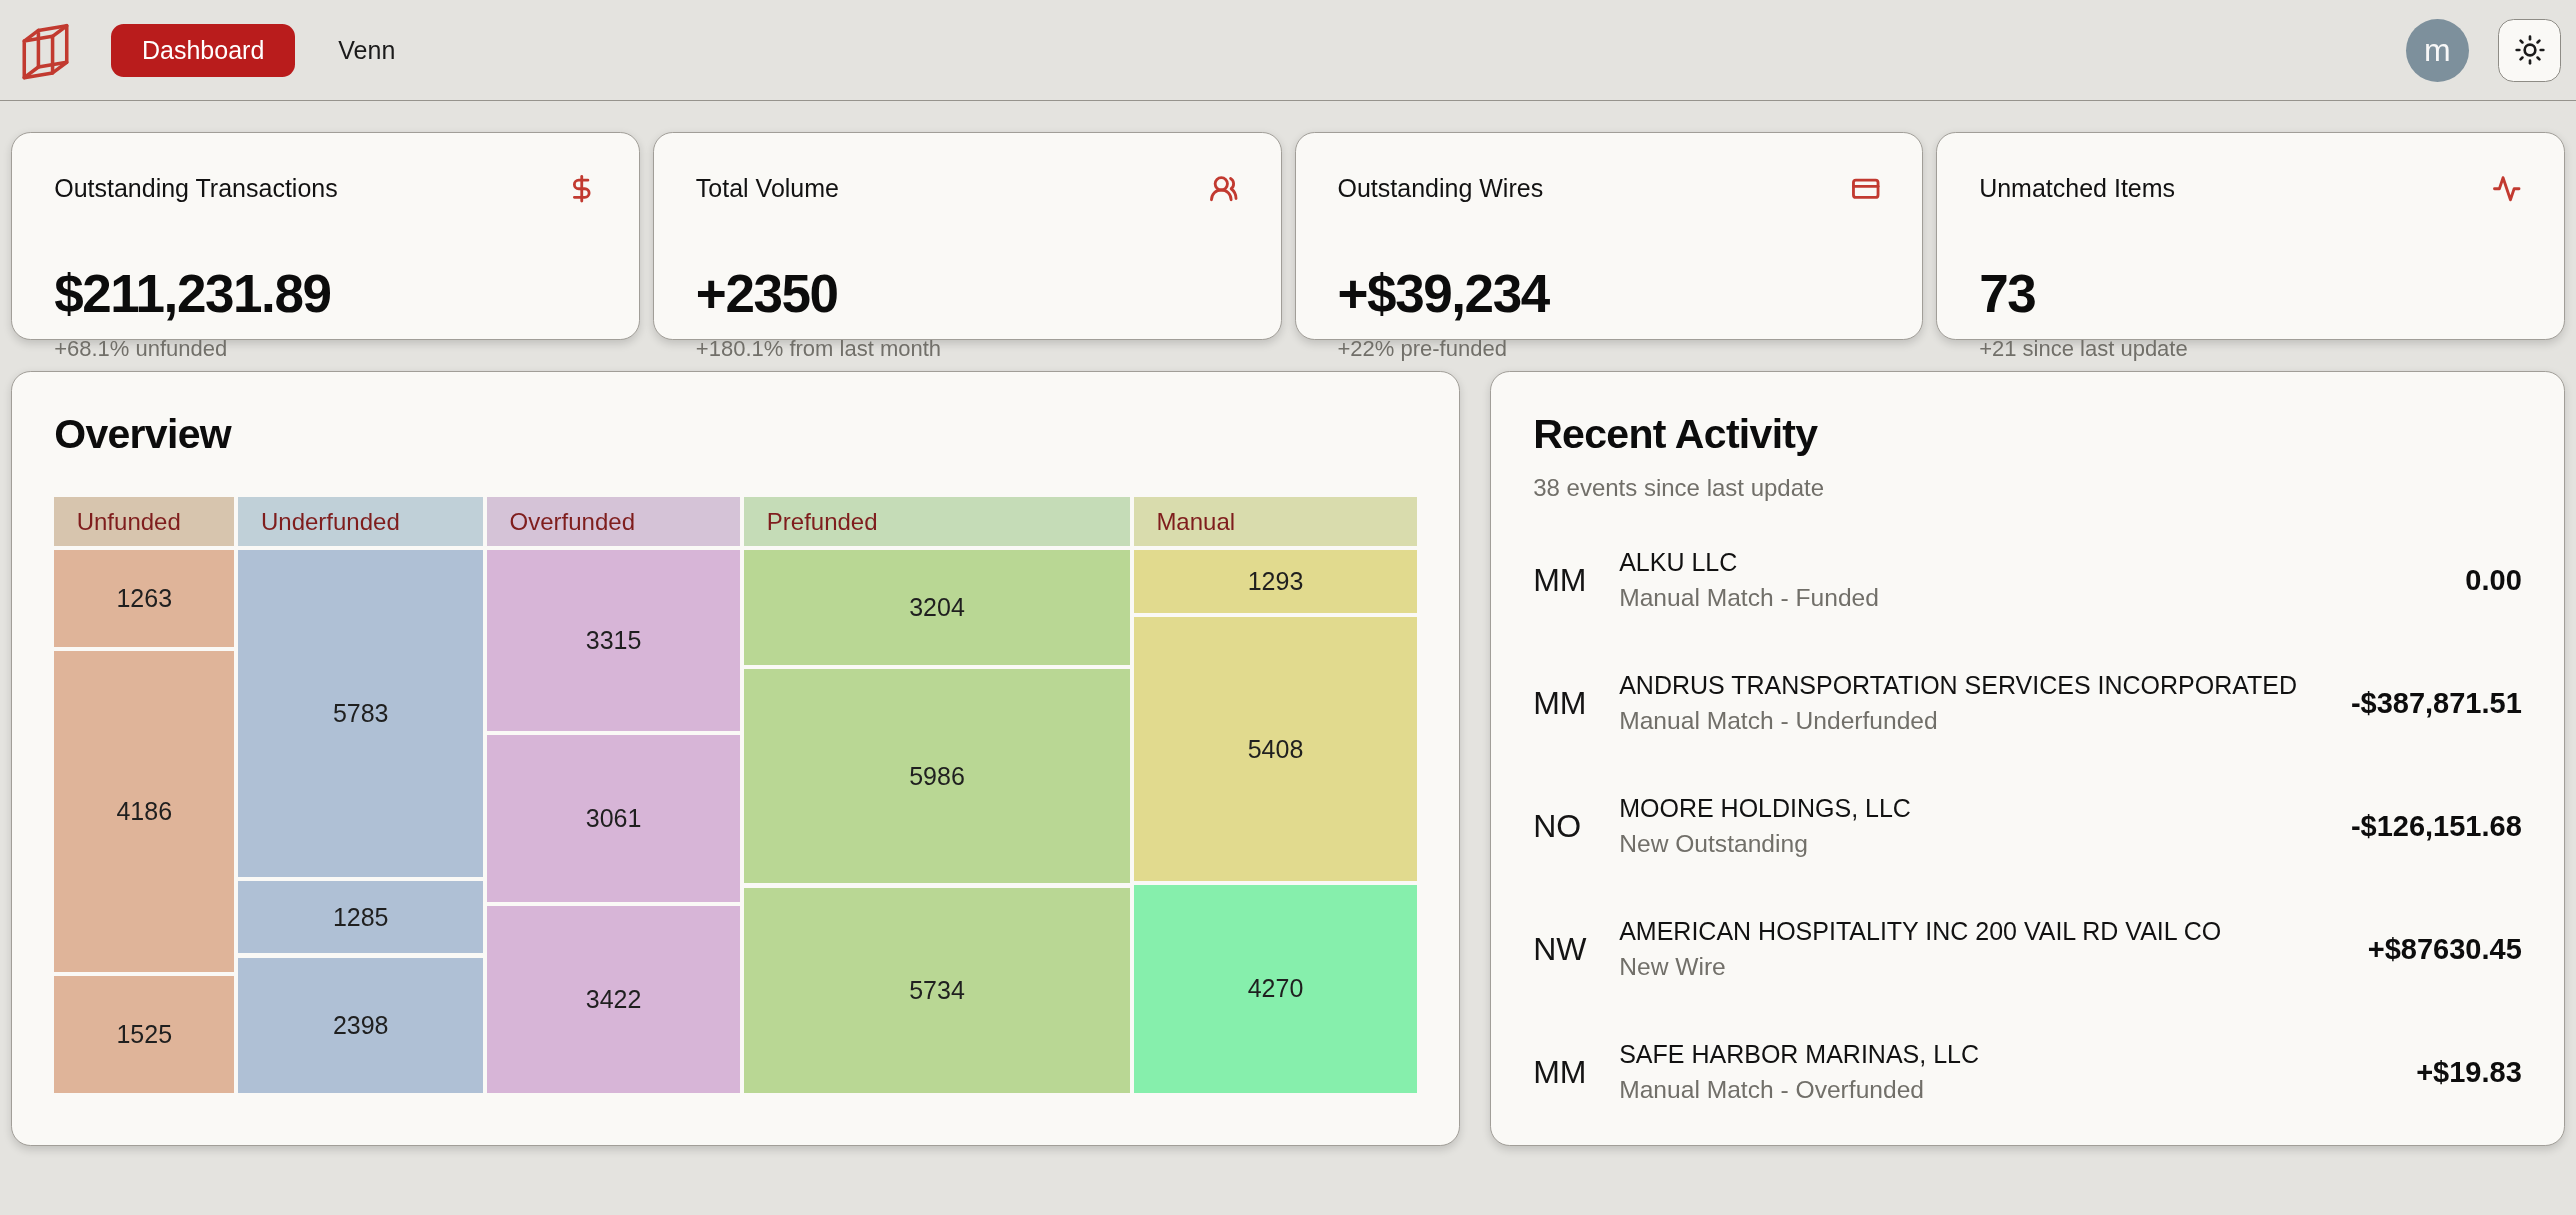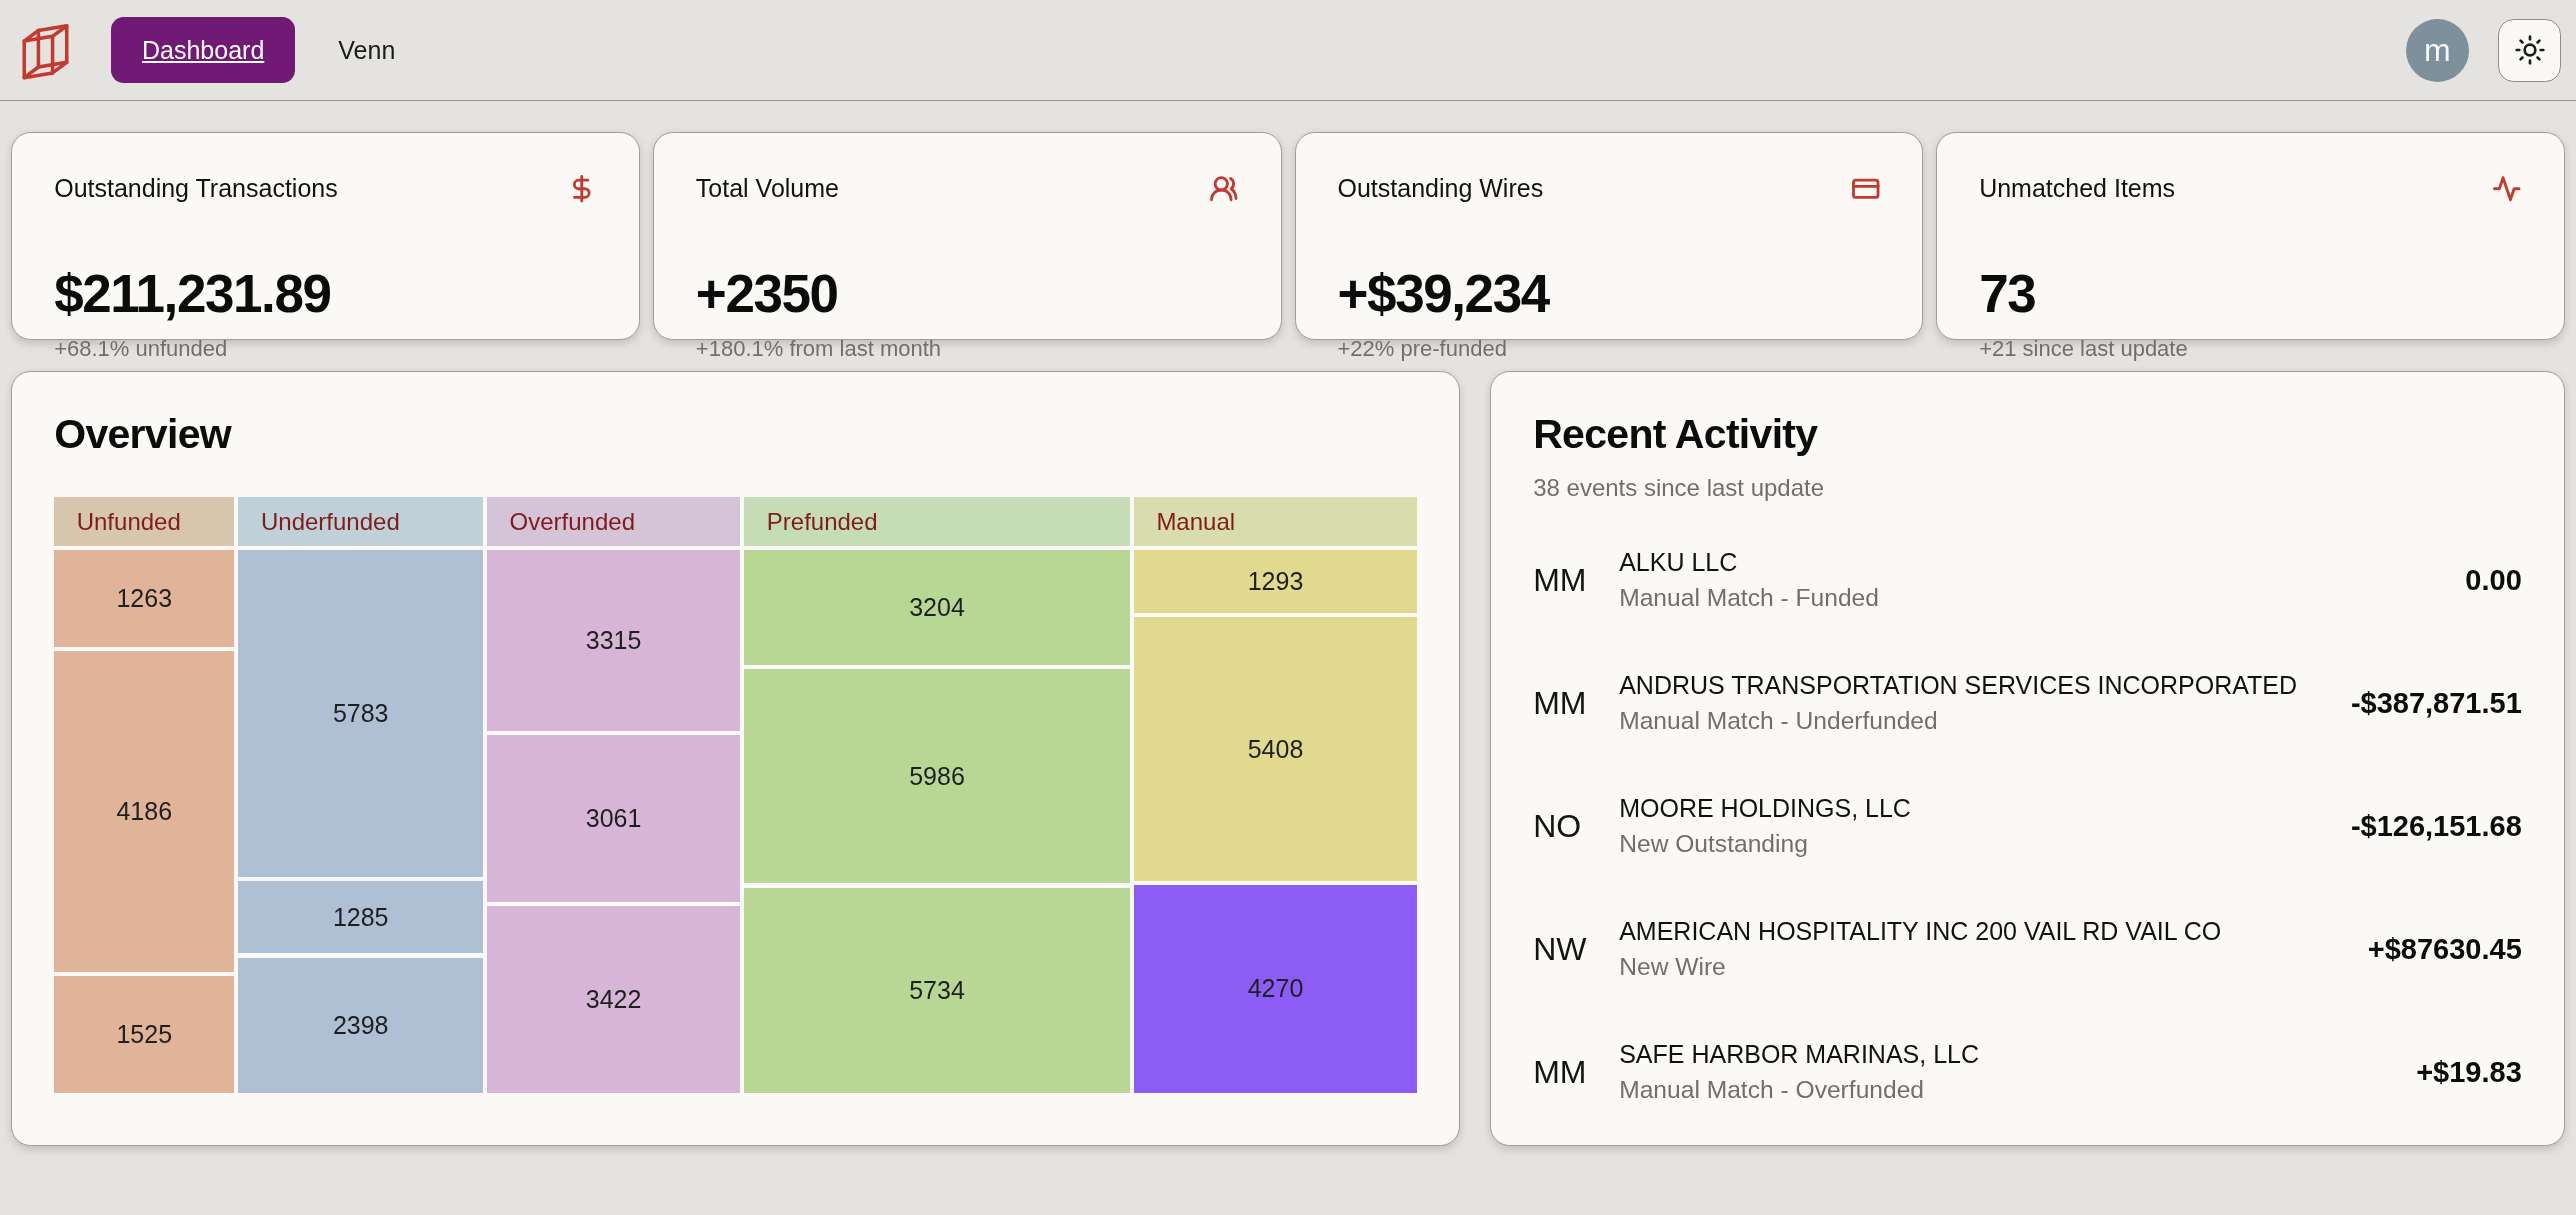--- a/index.html
+++ b/index.html
@@ -16,25 +16,25 @@
   .topbar {
     height: 101px;
     border-bottom: 1.4px solid #96938d;
     display: flex; align-items: center;
     padding: 0 14.8px 0 16px;
   }
   .logo { display:flex; align-items:center; }
   .logo svg { width: 59px; height: 59px; display:block; }
   .nav-btn {
     margin-left: 36px;
-    height: 66px; padding: 0 31px;
-    background: #701a75; color: #fff;
+    height: 53px; padding: 0 31px;
+    background: #b91c1c; color: #fff;
     border: none; border-radius: 12.7px;
     font-size: 25px; font-weight: 500;
-    font-family: inherit; cursor: pointer; text-decoration: underline;
+    font-family: inherit; cursor: pointer;
   }
   .nav-link { margin-left: 43px; font-size: 25px; font-weight: 500; color: #1b1b1b; cursor: pointer; }
   .tb-spacer { flex: 1; }
   .avatar {
     width: 63px; height: 63px; border-radius: 50%;
     background: #7d909c; color: #f7f7f7;
     font-size: 32px; font-weight: 400;
     display: flex; align-items: center; justify-content: center;
     cursor: pointer;
   }
@@ -218,21 +218,21 @@
           <div class="tm-col" style="flex-grow: 14924;">
             <div class="tm-head" style="background: rgb(197, 220, 183);">Prefunded</div>
             <div class="tm-cell" style="flex-grow: 3204; background: rgb(185, 215, 148);">3204</div>
             <div class="tm-cell" style="flex-grow: 5986; background: rgb(185, 215, 148);">5986</div>
             <div class="tm-cell" style="flex-grow: 5734; background: rgb(185, 215, 148);">5734</div>
           </div>
           <div class="tm-col" style="flex-grow: 10971;">
             <div class="tm-head" style="background: rgb(217, 220, 173);">Manual</div>
             <div class="tm-cell" style="flex-grow: 1293; background: rgb(225, 218, 142);">1293</div>
             <div class="tm-cell" style="flex-grow: 5408; background: rgb(225, 218, 142);">5408</div>
-            <div class="tm-cell" style="flex-grow: 4270; background: #8b5cf6;">4270</div>
+            <div class="tm-cell" style="flex-grow: 4270; background: #86efac;">4270</div>
           </div>
         </div>
     </div>
 
     <div class="panel activity">
       <h2>Recent Activity</h2>
       <div class="panel-sub">38 events since last update</div>
       <div class="activity-list" id="activity-list">
           <div class="activity-item">
             <div class="act-badge">MM</div>

